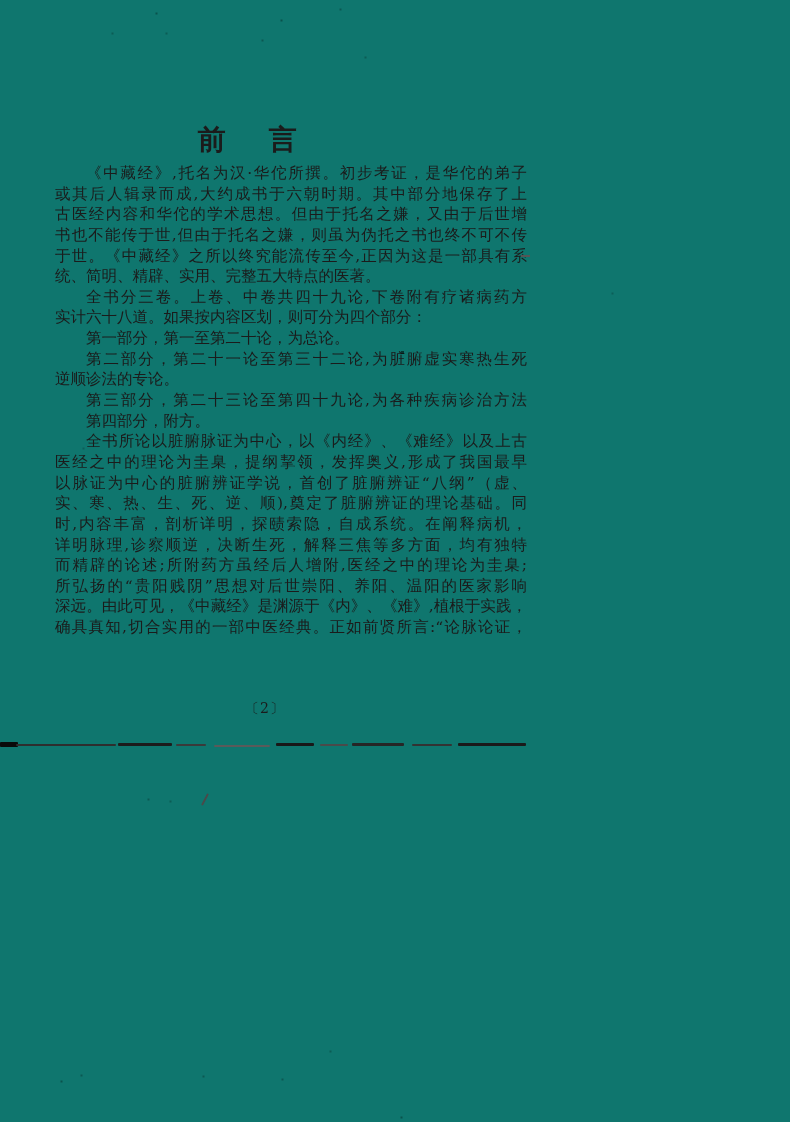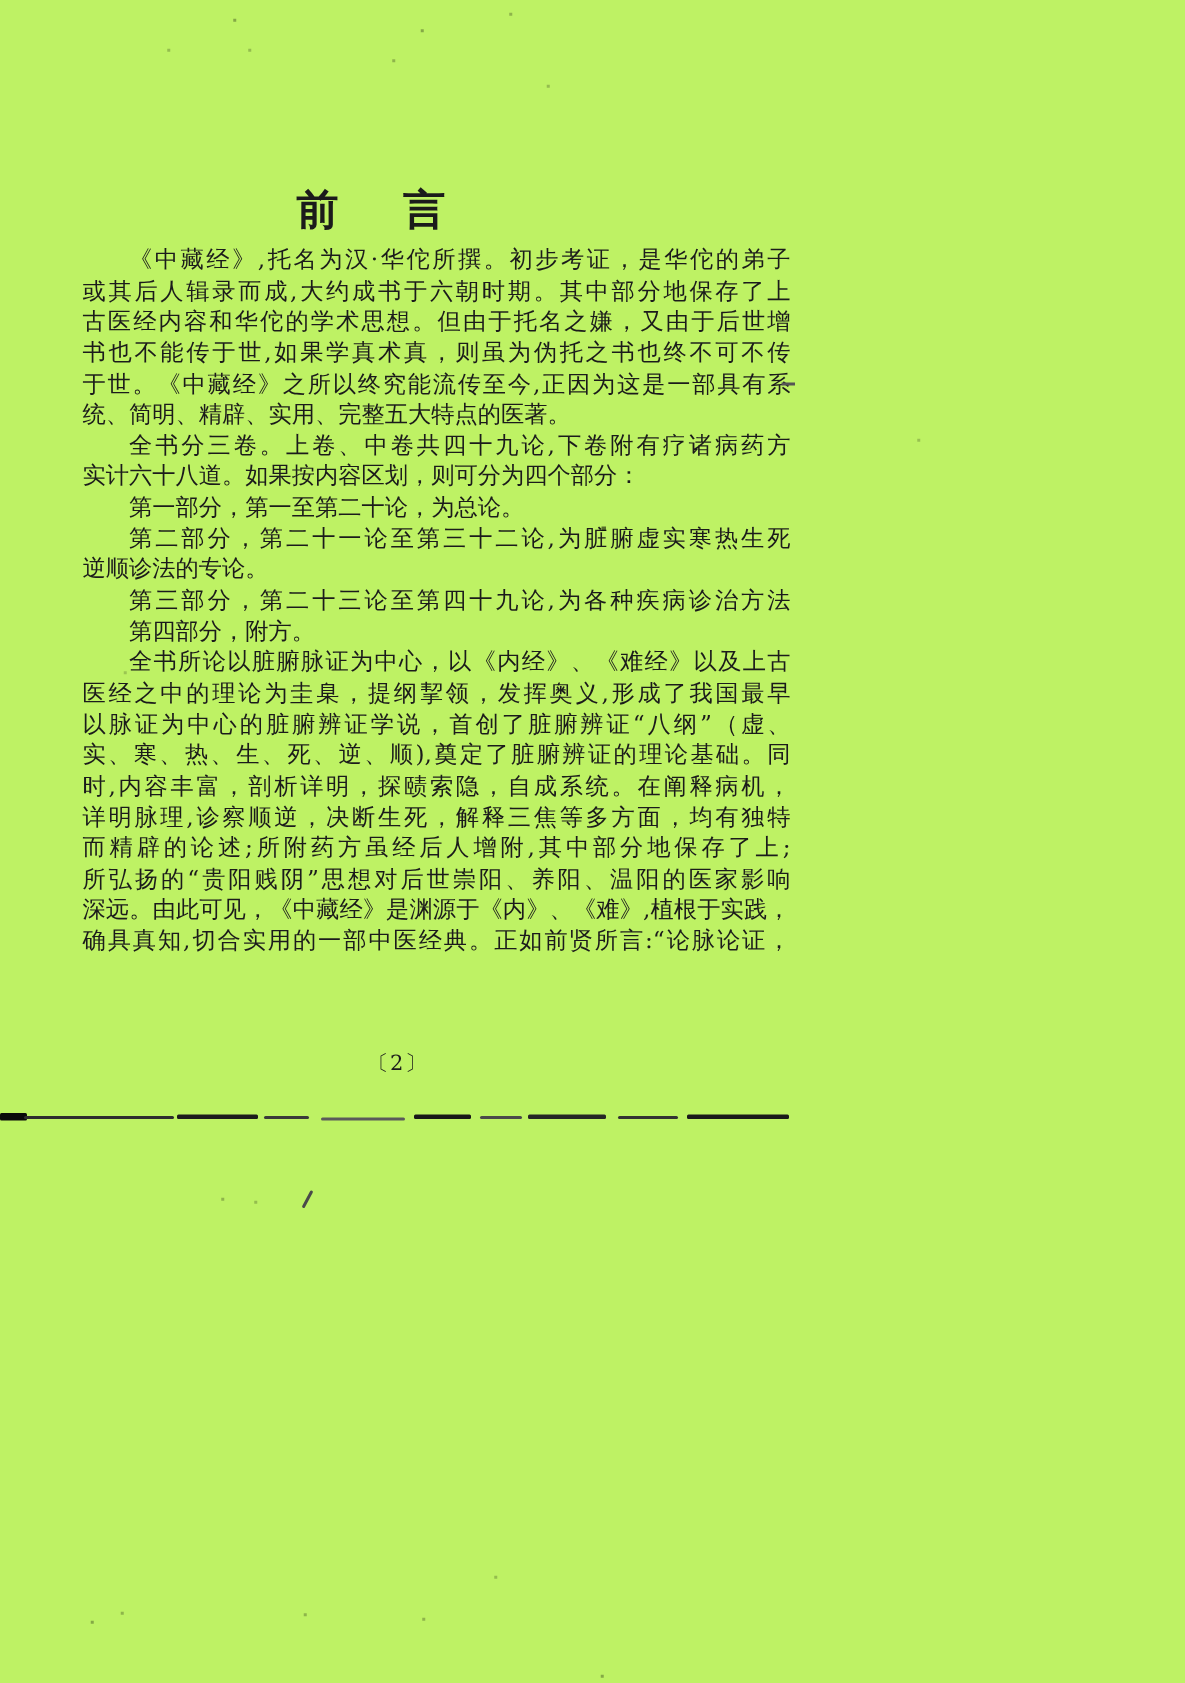--- a/index.html
+++ b/index.html
@@ -1,19 +1,19 @@
 <!DOCTYPE html>
 <html><head>
 <meta charset="utf-8">
 <style>
   html,body{margin:0;padding:0;background:#ffffff;}
   .page{
     position:relative;
     width:790px;height:1122px;
-    background:#bef264;
+    background:#0f766e;
     overflow:hidden;
     font-family:"DejaVu Serif","Liberation Serif",serif;
     color:#1b1b1b;
   }
   .title{
     position:absolute;
     top:104px;left:0;width:502px;
     text-align:center;
     font-size:28px;
     font-weight:600;
@@ -88,37 +88,37 @@
 <body>
 
 <div class="page">
 
   <h1 class="title">前　言</h1>
 
   <div class="body">
     <div class="line indent full">《中藏经》,托名为汉·华佗所撰。初步考证，是华佗的弟子</div>
     <div class="line full">或其后人辑录而成,大约成书于六朝时期。其中部分地保存了上</div>
     <div class="line full">古医经内容和华佗的学术思想。但由于托名之嫌，又由于后世增</div>
-    <div class="line full">书也不能传于世,如果学真术真，则虽为伪托之书也终不可不传</div>
+    <div class="line full">书也不能传于世,但由于托名之嫌，则虽为伪托之书也终不可不传</div>
     <div class="line full">于世。《中藏经》之所以终究能流传至今,正因为这是一部具有系</div>
     <div class="line">统、简明、精辟、实用、完整五大特点的医著。</div>
     <div class="line indent full">全书分三卷。上卷、中卷共四十九论,下卷附有疗诸病药方</div>
     <div class="line">实计六十八道。如果按内容区划，则可分为四个部分：</div>
     <div class="line indent">第一部分，第一至第二十论，为总论。</div>
     <div class="line indent full">第二部分，第二十一论至第三十二论,为脏腑虚实寒热生死</div>
     <div class="line">逆顺诊法的专论。</div>
     <div class="line indent full">第三部分，第二十三论至第四十九论,为各种疾病诊治方法</div>
     <div class="line indent">第四部分，附方。</div>
     <div class="line indent full">全书所论以脏腑脉证为中心，以《内经》、《难经》以及上古</div>
     <div class="line full">医经之中的理论为圭臬，提纲挈领，发挥奥义,形成了我国最早</div>
     <div class="line full">以脉证为中心的脏腑辨证学说，首创了脏腑辨证“八纲”（虚、</div>
     <div class="line full">实、寒、热、生、死、逆、顺),奠定了脏腑辨证的理论基础。同</div>
     <div class="line full">时,内容丰富，剖析详明，探赜索隐，自成系统。在阐释病机，</div>
     <div class="line full">详明脉理,诊察顺逆，决断生死，解释三焦等多方面，均有独特</div>
-    <div class="line full">而精辟的论述;所附药方虽经后人增附,其中部分地保存了上;</div>
+    <div class="line full">而精辟的论述;所附药方虽经后人增附,医经之中的理论为圭臬;</div>
     <div class="line full">所弘扬的“贵阳贱阴”思想对后世崇阳、养阳、温阳的医家影响</div>
     <div class="line full">深远。由此可见，《中藏经》是渊源于《内》、《难》,植根于实践，</div>
     <div class="line full">确具真知,切合实用的一部中医经典。正如前贤所言:“论脉论证，</div>
   </div>
 
   <div class="footer">〔2〕</div>
 
   <div class="scanline">
     <i class="seg1"></i>
       <i class="seg2"></i>

